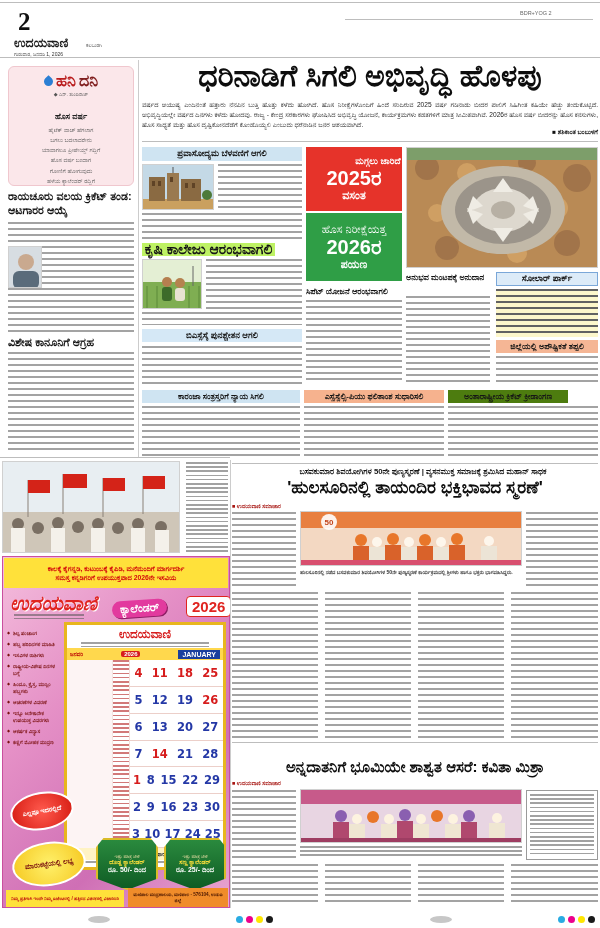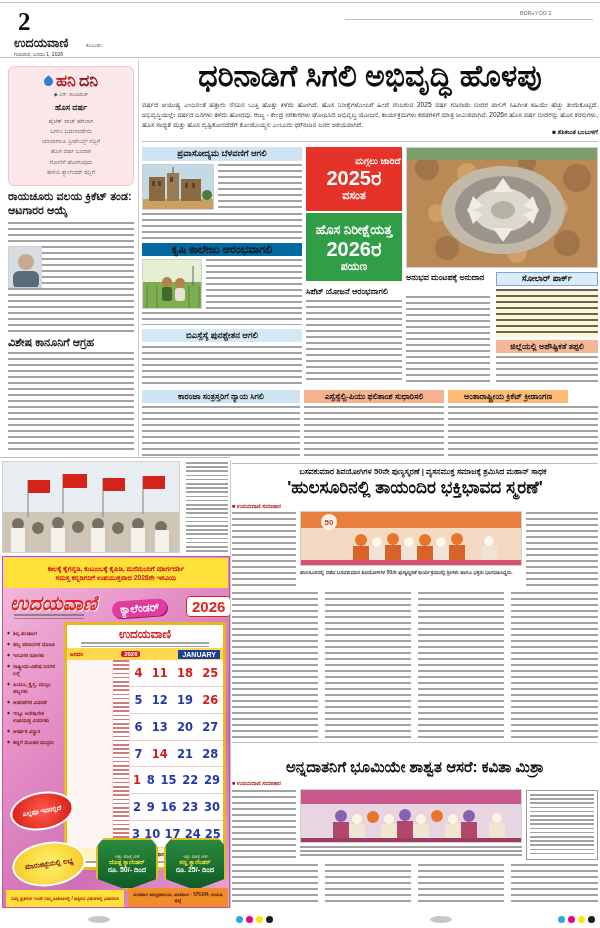--- a/index.html
+++ b/index.html
@@ -48,21 +48,21 @@
 
   <div class="abs vrule" style="left:138px;top:60px;width:1px;height:398px;"></div>
 
   <div class="abs" style="left:8px;top:66px;width:126px;height:120px;background:#fbe7ea;border:1px solid #f0c7ce;border-radius:6px;padding:5px 4px;text-align:center;">
     <div style="display:flex;align-items:center;justify-content:center;gap:3px;">
       <span style="display:inline-block;width:9px;height:9px;background:#2b7fd4;border-radius:0 50% 50% 50%;transform:rotate(45deg);"></span>
       <span style="font-size:16px;font-weight:bold;color:#b91c1c;">ಹನಿ</span>
       <span style="font-size:16px;font-weight:bold;color:#7f1d1d;">ದನಿ</span>
     </div>
     <div style="font-size:5px;color:#555;margin-top:1px;">◆ ಎನ್. ತುಂಡಿರಾಜ್</div>
-    <div style="font-size:8px;font-weight:bold;color:#222;margin-top:5px;">ಹೊಸ ವರ್ಷ</div>
+    <div style="font-size:8px;font-weight:bold;color:#222;margin-top:14px;">ಹೊಸ ವರ್ಷ</div>
     <div id="poem" style="font-size:5.8px;color:#5a5a5a;line-height:1.75;margin-top:3px;">
         <div>ಹೈಟೆಕ್ ವಾಚ್ ಹೆಗಲಾಗ</div>
         <div>ಬಗಲು ಬದಲಾದರೇನು</div>
         <div>ಯಾವಾಗಲೂ ಪ್ರೀಪೇಯ್ಡ್ ಗದ್ದಿಗೆ</div>
         <div>ಹೊಸ ವರ್ಷ ಬಂದಾಗ</div>
         <div>ಗೋಣಿಗೆ ಹೋಗುವುದು</div>
         <div>ಹಳೆಯ ಕ್ಯಾಲೆಂಡರ್ ರದ್ದಿಗೆ</div>
       </div>
   </div>
 
@@ -252,21 +252,21 @@
           <rect x="42" y="18" width="3" height="5"></rect>
         <rect x="49" y="18" width="3" height="5"></rect>
       </g>
       <circle cx="64" cy="30" r="5" fill="#4d7a3a"></circle>
       <line x1="30" y1="8" x2="30" y2="2" stroke="#555" stroke-width="1"></line>
     </svg>
   </div>
   <div class="abs greek" style="left:218px;top:164px;width:84px;height:46px;"></div>
   <div class="abs greek" style="left:142px;top:213px;width:160px;height:26px;"></div>
 
-  <div class="abs hl" style="left:142px;top:243px;width:160px;height:13px;background:#0369a1;font-size:11px;">ಕೃಷಿ ಕಾಲೇಜು ಆರಂಭವಾಗಲಿ</div>
+  <div class="abs hl" style="left:142px;top:243px;width:133px;height:13px;background:#bef264;font-size:14px;">ಕೃಷಿ ಕಾಲೇಜು ಆರಂಭವಾಗಲಿ</div>
   <div class="abs photo" style="left:142px;top:259px;width:60px;height:50px;">
     <svg width="60" height="50" viewBox="0 0 60 50">
       <rect width="60" height="50" fill="#e4efd4"></rect>
       <rect y="22" width="60" height="28" fill="#7fae52"></rect>
       <g stroke="#5d8a38" stroke-width="1">
           <line x1="4" y1="26" x2="4" y2="50"></line>
           <line x1="14" y1="26" x2="14" y2="50"></line>
           <line x1="46" y1="26" x2="46" y2="50"></line>
           <line x1="56" y1="26" x2="56" y2="50"></line>
         </g>
@@ -282,21 +282,21 @@
 
   <div class="abs hl" style="left:142px;top:329px;width:160px;height:13px;background:#d5e8f6;font-size:8.5px;">ಬಿಎಸ್ಸೆಸ್ಕೆ ಪುನಶ್ಚೇತನ ಆಗಲಿ</div>
   <div class="abs greek" style="left:142px;top:346px;width:160px;height:38px;"></div>
 
   <div class="abs" style="left:306px;top:147px;width:96px;height:64px;background:#e6332a;color:#fff;display:flex;flex-direction:column;align-items:center;justify-content:center;text-align:center;">
     <div style="font-size:9px;font-weight:bold;margin-left:48px;">ಮಗ್ಗಲು ಜಾರಿದೆ</div>
     <div style="font-size:20px;font-weight:bold;line-height:1.1;">2025ರ</div>
     <div style="font-size:11px;font-weight:bold;">ವಸಂತ</div>
   </div>
   <div class="abs" style="left:306px;top:213px;width:96px;height:68px;background:#2f9e46;color:#fff;display:flex;flex-direction:column;align-items:center;justify-content:center;text-align:center;">
-    <div style="font-size:13px;font-weight:bold;text-align:right;">ಹೊಸ ನಿರೀಕ್ಷೆಯತ್ತ</div>
+    <div style="font-size:11px;font-weight:normal;text-align:right;">ಹೊಸ ನಿರೀಕ್ಷೆಯತ್ತ</div>
     <div style="font-size:20px;font-weight:bold;line-height:1.1;">2026ರ</div>
     <div style="font-size:11px;font-weight:bold;">ಪಯಣ</div>
   </div>
   <div class="abs" style="left:306px;top:287px;width:96px;font-size:8px;font-weight:bold;color:#111;">ಸಿಪೆಟ್ ಯೋಜನೆ ಆರಂಭವಾಗಲಿ</div>
   <div class="abs greek" style="left:306px;top:300px;width:96px;height:84px;"></div>
 
   <div class="abs photo" style="left:406px;top:147px;width:192px;height:121px;">
     <svg width="192" height="121" viewBox="0 0 192 121">
       <rect width="192" height="121" fill="#b98a55"></rect>
       <g fill="#a1744a">
@@ -334,21 +334,21 @@
   <div class="abs greek" style="left:496px;top:289px;width:102px;height:48px;background-color:#fdf6c3;opacity:.85;"></div>
   <div class="abs hl" style="left:496px;top:340px;width:102px;height:13px;background:#f5b695;font-size:8px;">ಜಿಲ್ಲೆಯಲ್ಲಿ ಅಪೌಷ್ಟಿಕತೆ ತಪ್ಪಲಿ</div>
   <div class="abs greek" style="left:496px;top:356px;width:102px;height:28px;"></div>
 
   <div class="abs hl" style="left:142px;top:390px;width:158px;height:13px;background:#cfe4f2;font-size:8px;">ಕಾರಂಜಾ ಸಂತ್ರಸ್ತರಿಗೆ ನ್ಯಾಯ ಸಿಗಲಿ</div>
   <div class="abs greek" style="left:142px;top:406px;width:158px;height:54px;"></div>
 
   <div class="abs hl" style="left:304px;top:390px;width:140px;height:13px;background:#f6b28e;font-size:8px;">ಎಸ್ಸೆಸ್ಸೆಲ್ಸಿ-ಪಿಯು ಫಲಿತಾಂಶ ಸುಧಾರಿಸಲಿ</div>
   <div class="abs greek" style="left:304px;top:406px;width:140px;height:54px;"></div>
 
-  <div class="abs hl" style="left:448px;top:390px;width:120px;height:13px;background:#fdba74;font-size:8px;">ಅಂತಾರಾಷ್ಟ್ರೀಯ ಕ್ರಿಕೆಟ್ ಕ್ರೀಡಾಂಗಣ</div>
+  <div class="abs hl" style="left:448px;top:390px;width:120px;height:13px;background:#4d7c0f;font-size:8px;">ಅಂತಾರಾಷ್ಟ್ರೀಯ ಕ್ರಿಕೆಟ್ ಕ್ರೀಡಾಂಗಣ</div>
   <div class="abs greek" style="left:448px;top:406px;width:150px;height:54px;"></div>
 
   <div class="abs vrule" style="left:230px;top:460px;width:1px;height:448px;"></div>
   <div class="abs rule" style="left:232px;top:463px;width:366px;height:1px;"></div>
 
   <div class="abs" style="left:240px;top:467px;width:366px;font-size:7.8px;font-weight:bold;color:#161616;text-align:center;">ಬಸವಕುಮಾರ ಶಿವಯೋಗಿಗಳ 50ನೇ ಪುಣ್ಯಸ್ಮರಣೆ | ವ್ಯಸನಮುಕ್ತ ಸಮಾಜಕ್ಕೆ ಶ್ರಮಿಸಿದ ಮಹಾನ್ ಸಾಧಕ</div>
   <div class="abs" style="left:232px;top:479px;width:366px;font-size:17px;font-weight:bold;color:#0d0d0d;text-align:center;line-height:1.1;">'ಹುಲಸೂರಿನಲ್ಲಿ ತಾಯಂದಿರ ಭಕ್ತಿಭಾವದ ಸ್ಮರಣೆ'</div>
   <div class="abs byline" style="left:232px;top:503px;width:120px;font-size:5.5px;">■ ಉದಯವಾಣಿ ಸಮಾಚಾರ</div>
 
   <div class="abs greek" style="left:232px;top:512px;width:64px;height:74px;"></div>

